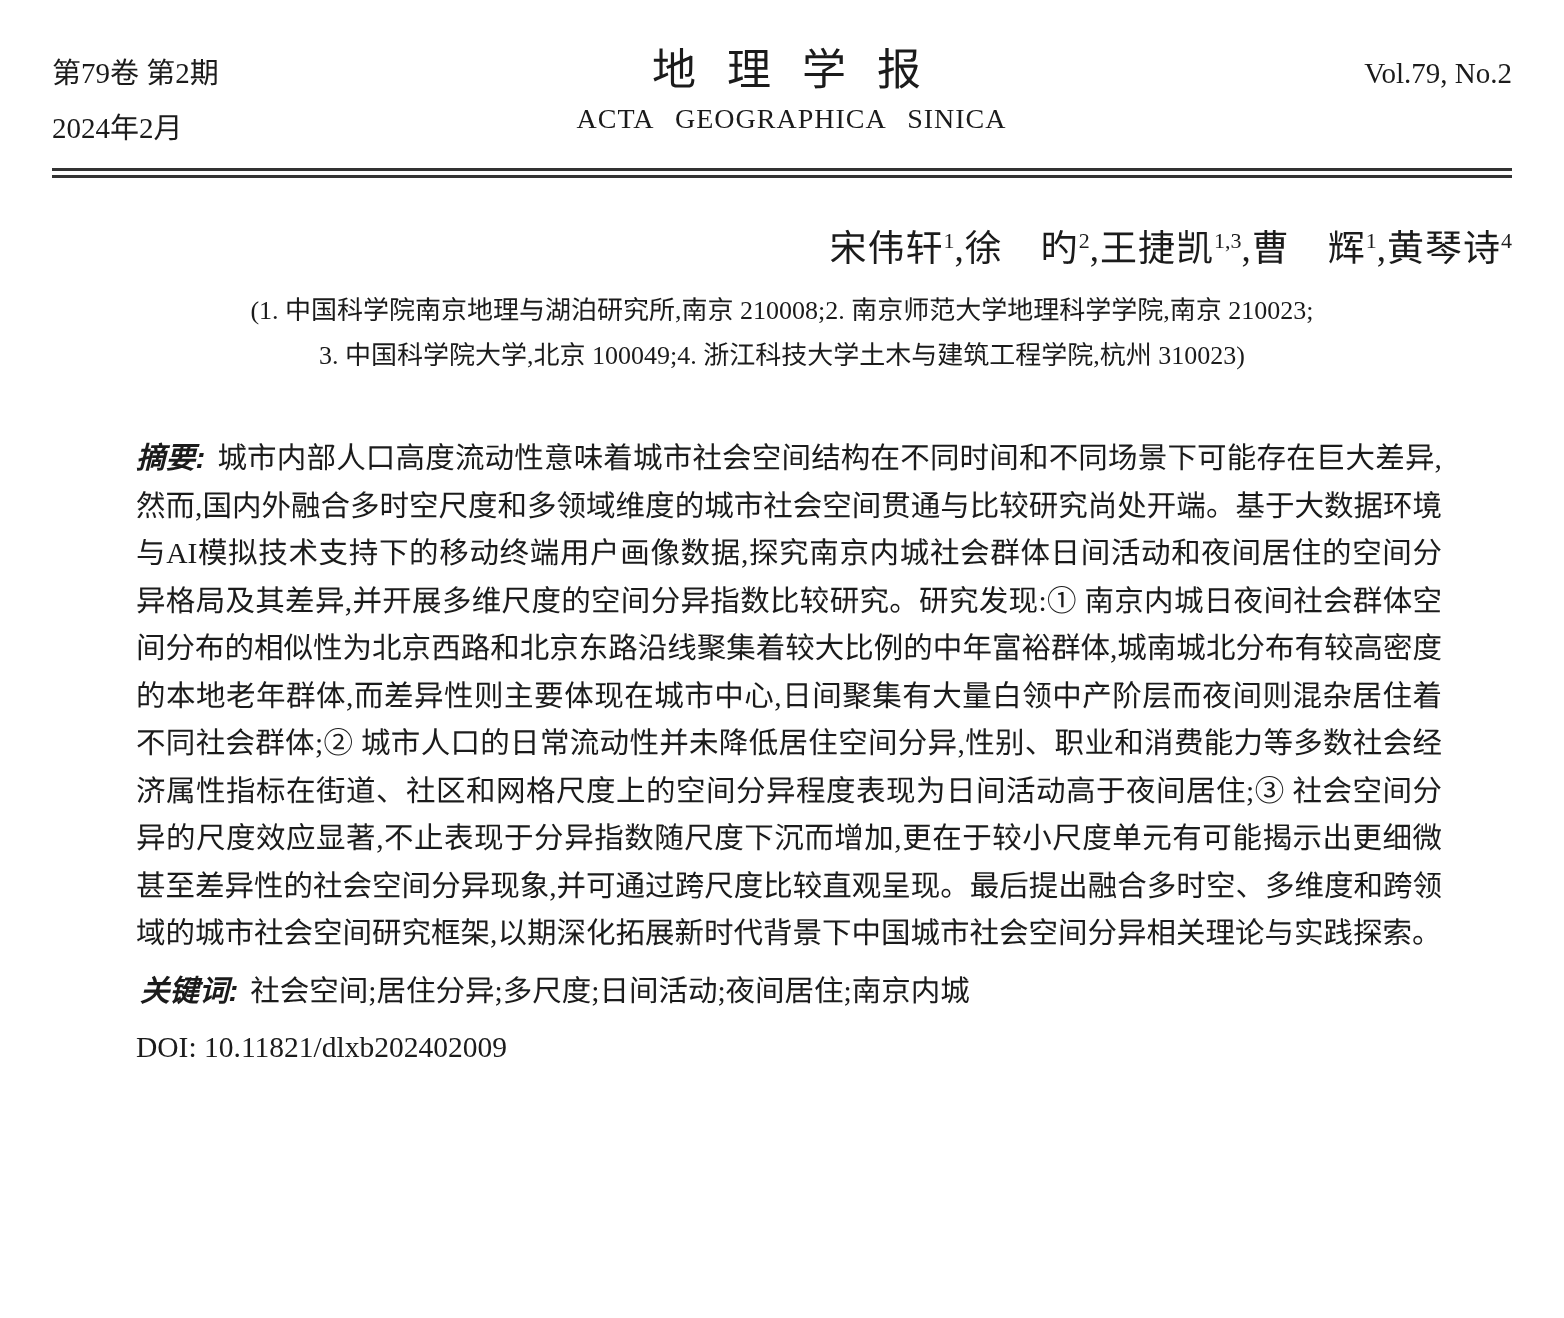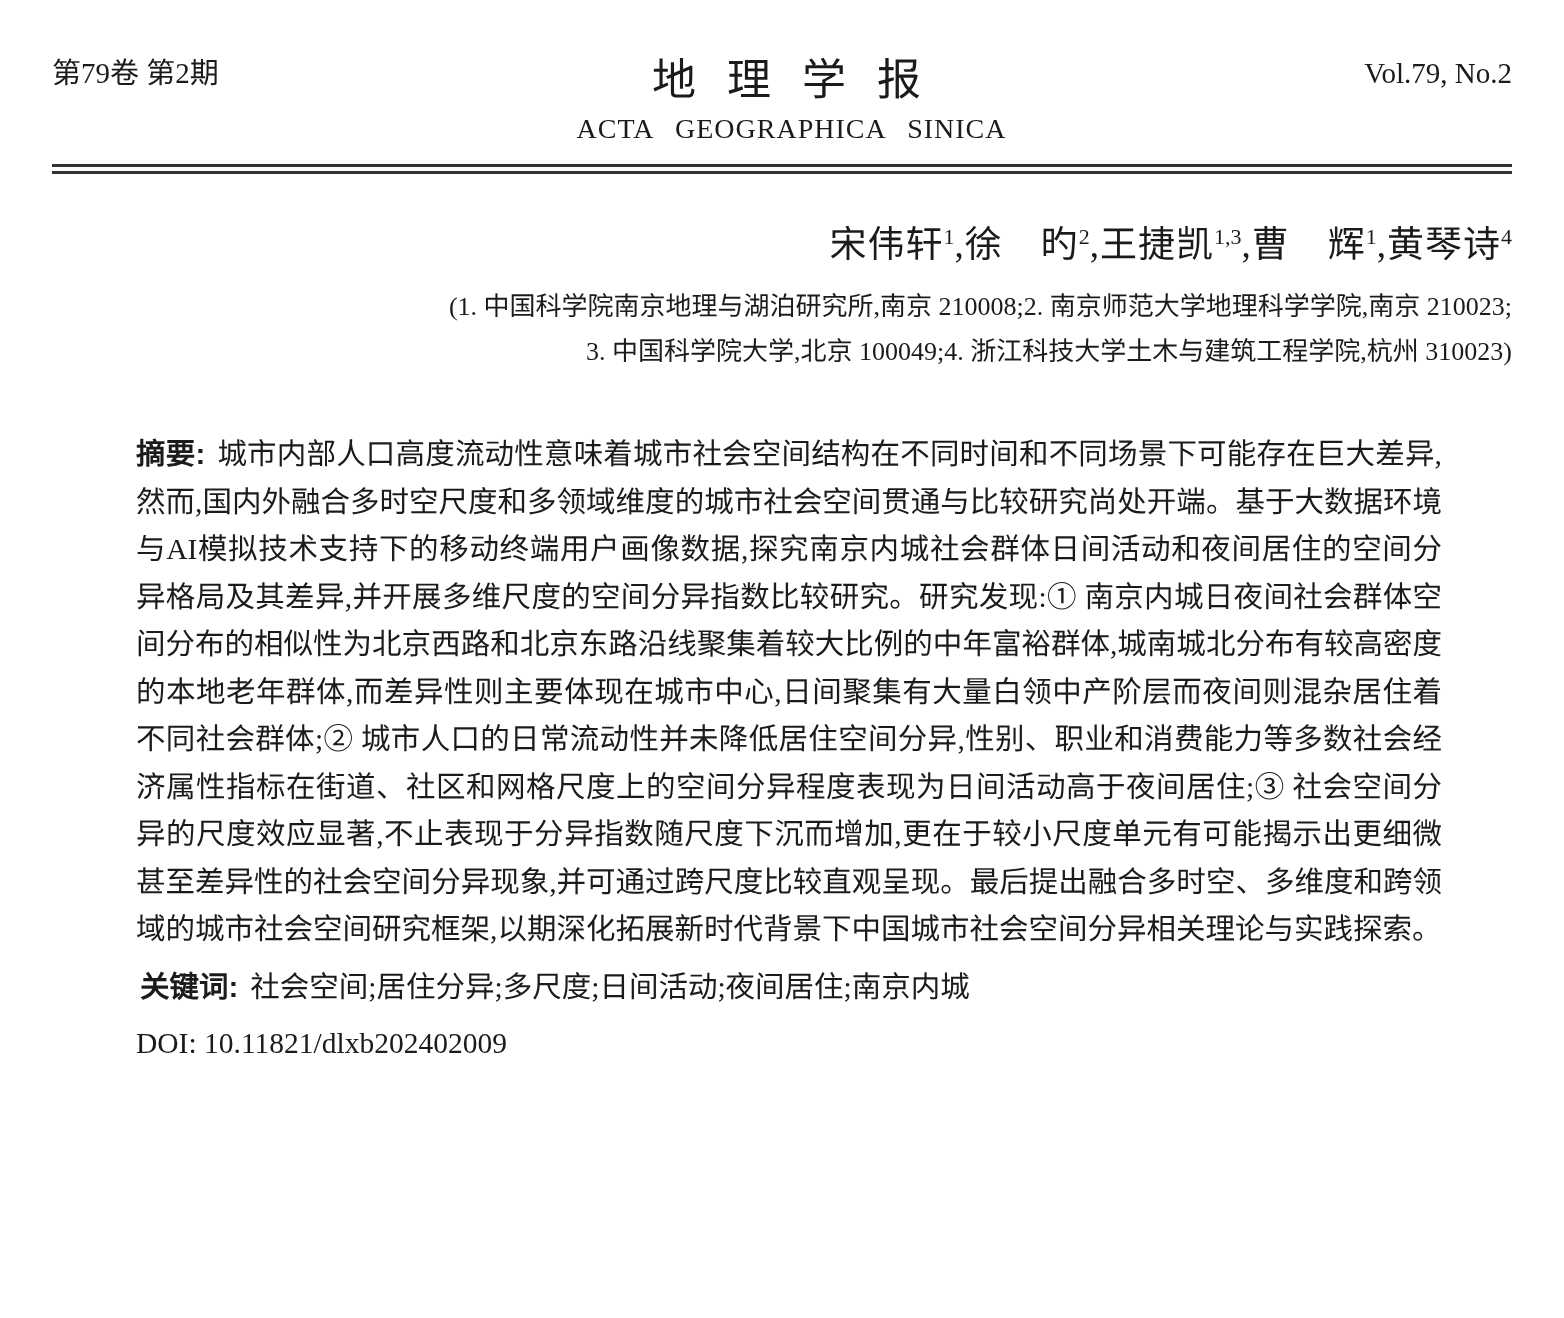--- a/index.html
+++ b/index.html
@@ -25,21 +25,21 @@
     justify-content: space-between;
     align-items: flex-start;
   }
   .jh-left, .jh-right {
     font-size: 29px;
     line-height: 55px;
     white-space: nowrap;
   }
   .jh-left { text-align: left; }
   .jh-right { text-align: right; }
-  .jh-center { text-align: center; margin-top: 10px; }
+  .jh-center { text-align: center; margin-top: 0; }
   .jh-title-cn {
     font-size: 44px;
     letter-spacing: 10px;
     line-height: 50px;
     font-weight: normal;
   }
   .jh-title-en {
     font-size: 28px;
     line-height: 46px;
     word-spacing: 14px;
@@ -71,21 +71,21 @@
     letter-spacing: 1px;
   }
   .authors-line sup {
     font-size: 22px;
     line-height: 0;
     vertical-align: super;
     letter-spacing: 0;
   }
   .affiliations {
     margin-top: 16px;
-    text-align: right;
+    text-align: center;
     font-size: 26px;
     line-height: 45px;
     color: #1b1b1b;
   }
 
   
   .abstract-block {
     width: 1306px;
     margin: 56px 0 0 84px;
     font-size: 29.5px;
@@ -93,38 +93,40 @@
   }
   .abstract-text {
     text-align: justify;
     text-align-last: left;
     margin: 0;
   }
   .inline-label {
     font-family: "Liberation Sans", "DejaVu Sans", sans-serif;
     font-weight: bold;
     margin-right: 12px;
+    font-style: italic;
   }
   .keywords-line {
     margin: 4px;
     margin-top: 9px;
   }
   .doi-line {
     margin: 0;
     margin-top: 9px;
   }
 </style>
 </head>
 <body>
 
 <div class="page">
 
   <div class="journal-header">
     <div class="jh-left">
       <div>第79卷 第2期</div>
+      <div>2024年2月</div>
     </div>
     <div class="jh-center">
       <div class="jh-title-cn">地 理 学 报</div>
       <div class="jh-title-en">ACTA GEOGRAPHICA SINICA</div>
     </div>
     <div class="jh-right">
       <div>Vol.79, No.2</div>
     </div>
   </div>
 

